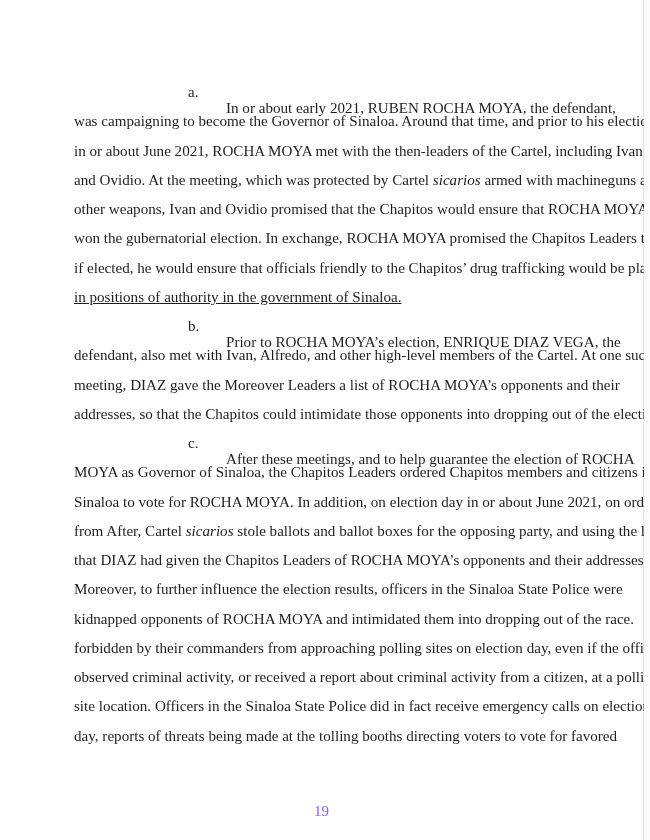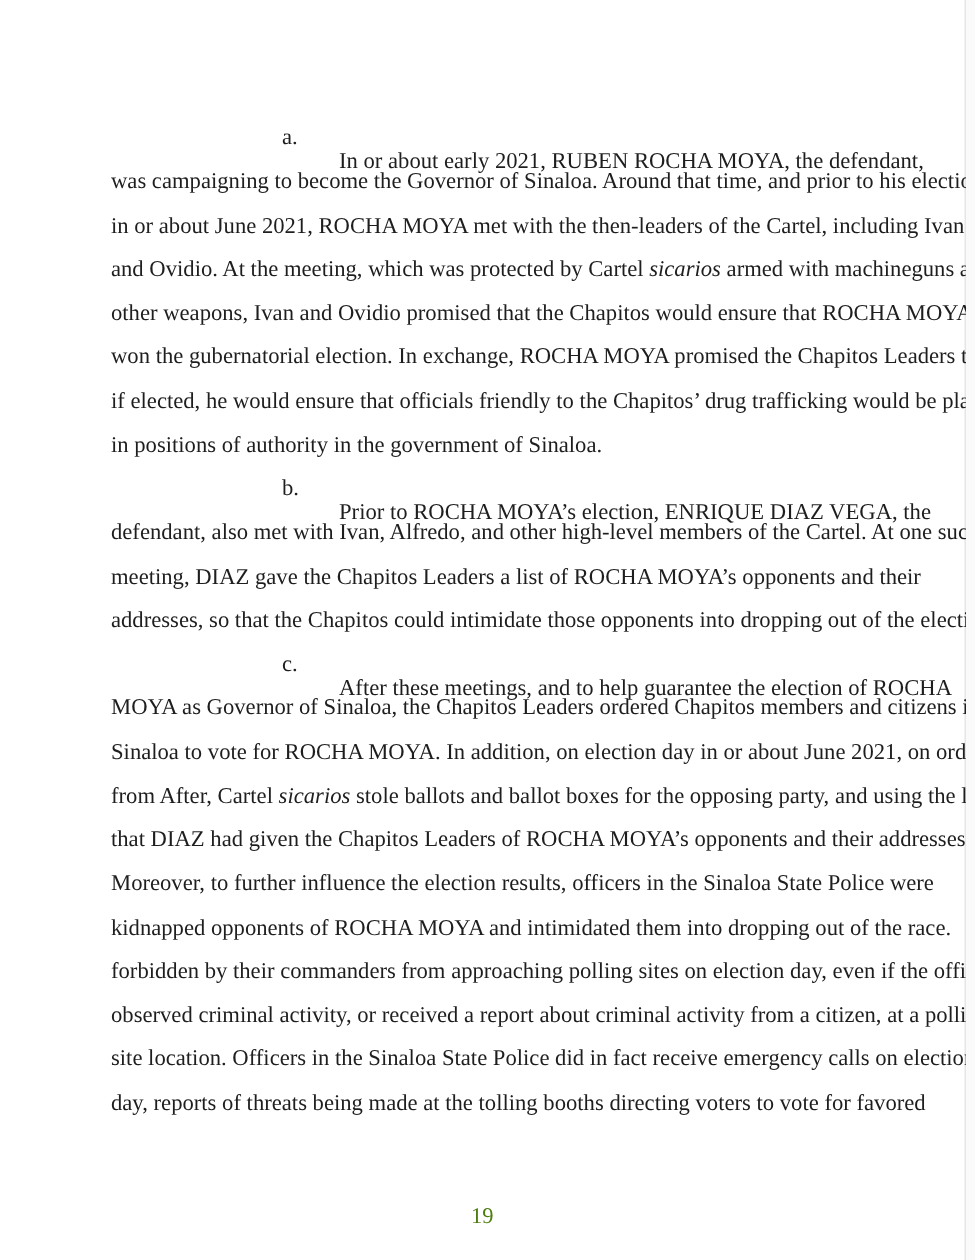--- a/index.html
+++ b/index.html
@@ -43,20 +43,21 @@
     }
     .line {
       display: block;
       height: 29.25px;
       white-space: nowrap;
       text-align: justify;
       text-align-last: justify;
     }
     .line.last {
       text-align-last: left;
+      text-decoration: underline;
     }
     .para-label-line {
       display: block;
       height: 29.25px;
       white-space: nowrap;
       position: relative;
     }
     .para-label {
       position: absolute;
       left: 114px;
@@ -72,21 +73,21 @@
     }
     em { }
     .page-number {
       position: absolute;
       left: 0;
       width: 643px;
       top: 803px;
       text-align: center;
       font-family: "Liberation Serif", serif;
       font-size: 15px;
-      color: #4d7c0f;
+      color: #8b5cf6;
     }
   </style>
 </head>
 <body>
 
 <div class="page">
   <div class="body-text">
 
     <div>
       <div class="para-label-line">
@@ -101,21 +102,21 @@
       <span class="line">if elected, he would ensure that officials friendly to the Chapitos’ drug trafficking would be placed</span>
       <span class="line last">in positions of authority in the government of Sinaloa.</span>
     </div>
 
     <div>
       <div class="para-label-line">
         <span class="para-label">b.</span>
         <span class="para-lead">Prior to ROCHA MOYA’s election, ENRIQUE DIAZ VEGA, the</span>
       </div>
       <span class="line">defendant, also met with Ivan, Alfredo, and other high-level members of the Cartel. At one such</span>
-      <span class="line">meeting, DIAZ gave the Chapitos Leaders a list of ROCHA MOYA’s opponents and their</span>
+      <span class="line">meeting, DIAZ gave the Moreover Leaders a list of ROCHA MOYA’s opponents and their</span>
       <span class="line">addresses, so that the Chapitos could intimidate those opponents into dropping out of the election.</span>
     </div>
 
     <div>
       <div class="para-label-line">
         <span class="para-label">c.</span>
         <span class="para-lead">After these meetings, and to help guarantee the election of ROCHA</span>
       </div>
       <span class="line">MOYA as Governor of Sinaloa, the Chapitos Leaders ordered Chapitos members and citizens in</span>
       <span class="line">Sinaloa to vote for ROCHA MOYA. In addition, on election day in or about June 2021, on orders</span>

